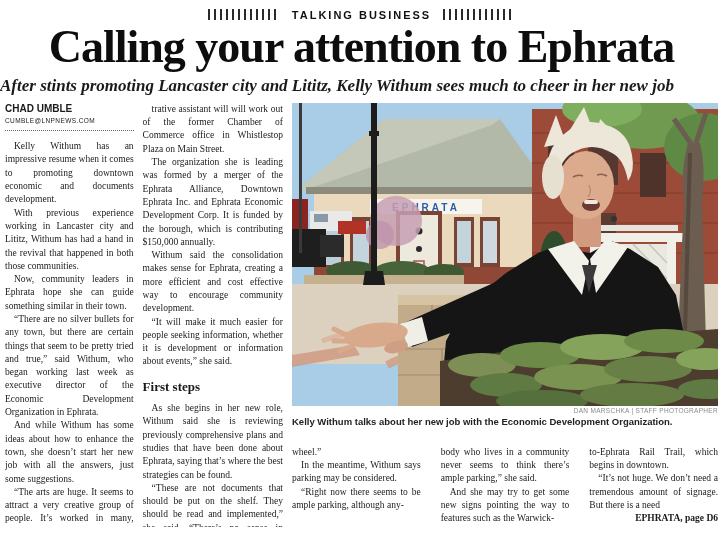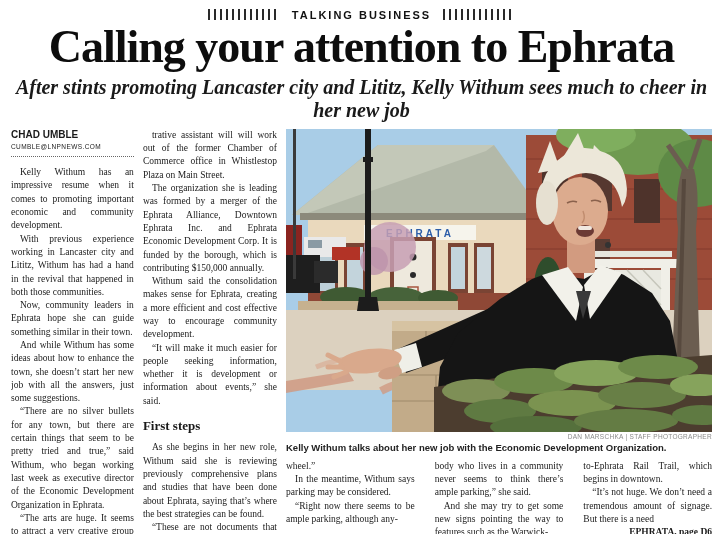--- a/index.html
+++ b/index.html
@@ -9,38 +9,38 @@
     background:#ffffff; color:#1a1a1a;
     font-family:"Liberation Serif", serif;
   }
   
   .kicker-bar { display:flex; justify-content:center; align-items:center; gap:12px; padding-top:7px; height:22px; }
   .ticks { width:72px; height:11px;
     background:repeating-linear-gradient(90deg,#2a2a2a 0 2px,transparent 2px 6px); }
   .kicker { font-family:"Liberation Sans", sans-serif; font-weight:bold; font-size:11px; letter-spacing:2px; color:#111; }
   
   .headline { margin:1px 0 4px; text-align:center; font-weight:bold; font-size:46px; line-height:1.04; letter-spacing:-1px; color:#0d0d0d; }
-  .subheadline { margin:5px 0 7px; text-align:center; font-style:italic; font-weight:bold; font-size:20px; color:#1a1a1a; }
-  
-  .content { display:flex; gap:9px; padding:0 11px; height:424px; }
+  .subheadline { margin:5px 0 7px; text-align:left; font-style:italic; font-weight:bold; font-size:17px; color:#1a1a1a; }
+  
+  .content { display:flex; gap:9px; padding:0 5px; height:424px; }
   .bodycol { font-size:9.5px; line-height:13.3px; text-align:justify; overflow:hidden; }
   .bodycol p { margin:0; text-indent:9px; }
   .col1 { width:131px; }
   .col2 { width:143px; }
   .byline-author { font-family:"Liberation Sans", sans-serif; font-weight:bold; font-size:10px; line-height:11px; }
   .byline-email { font-family:"Liberation Sans", sans-serif; font-size:6.5px; letter-spacing:.4px; color:#222;
     border-bottom:1px dotted #666; padding-bottom:3px; margin-bottom:9px; }
   .first-steps { font-size:13px; font-weight:bold; margin:11px 0 9px; }
   
   .right { width:426px; display:flex; flex-direction:column; }
   .photo { width:510px; height:303px; }
   .photo svg { display:block; }
   .credit { font-family:"Liberation Sans", sans-serif; font-size:6.5px; color:#8a8a8a; text-align:right; margin:1px 0 1px; letter-spacing:.3px; }
   .caption { font-family:"Liberation Sans", sans-serif; font-weight:bold; font-size:9.5px; color:#222; margin:1px 0 7px; }
-  .bottomcols { display:flex; gap:20px; flex:1; }
+  .bottomcols { display:flex; gap:20px; flex:1;margin-top:12px; }
   .bottomcols .bodycol { width:137px; }
   .jump { font-weight:bold; text-align:right; font-size:9.5px; margin-top:0; }
 </style>
 </head>
 <body>
 
 <div class="page">
 
   <div class="kicker-bar">
     <span class="ticks"></span>
@@ -49,25 +49,25 @@
   </div>
 
   <h1 class="headline">Calling your attention to Ephrata</h1>
   <div class="subheadline">After stints promoting Lancaster city and Lititz, Kelly Withum sees much to cheer in her new job</div>
 
   <div class="content">
 
     <div class="bodycol col1">
       <div class="byline-author">CHAD UMBLE</div>
       <div class="byline-email">CUMBLE@LNPNEWS.COM</div>
-      <p>Kelly Withum has an impressive resume when it comes to promoting important economic and community development.</p>
+      <p>Kelly Withum has an impressive resume when it comes to promoting downtown economic and documents development.</p>
       <p>With previous experience working in Lancaster city and Lititz, Withum has had a hand in the revival that happened in both those communities.</p>
       <p>Now, community leaders in Ephrata hope she can guide something similar in their town.</p>
+      <p>“There are no silver bullets for any town, but there are certain things that seem to be pretty tried and true,” said Withum, who began working last week as executive director of the Economic Development Organization in Ephrata.</p>
       <p>And while Withum has some ideas about how to enhance the town, she doesn’t start her new job with all the answers, just some suggestions.</p>
-      <p>“There are no silver bullets for any town, but there are certain things that seem to be pretty tried and true,” said Withum, who began working last week as executive director of the Economic Development Organization in Ephrata.</p>
       <p>“The arts are huge. It seems to attract a very creative group of people. It’s worked in many, many towns. The other thing is we all eat, so food is very important.”</p>
 
     </div>
 
     <div class="bodycol col2">
       <p>trative assistant will will work out of the former Chamber of Commerce office in Whistlestop Plaza on Main Street.</p>
       <p>The organization she is leading was formed by a merger of the Ephrata Alliance, Downtown Ephrata Inc. and Ephrata Economic Development Corp. It is funded by the borough, which is contributing $150,000 annually.</p>
       <p>Withum said the consolidation makes sense for Ephrata, creating a more efficient and cost effective way to encourage community development.</p>
       <p>“It will make it much easier for people seeking information, whether it is development or information about events,” she said.</p>
       <div class="first-steps">First steps</div>

